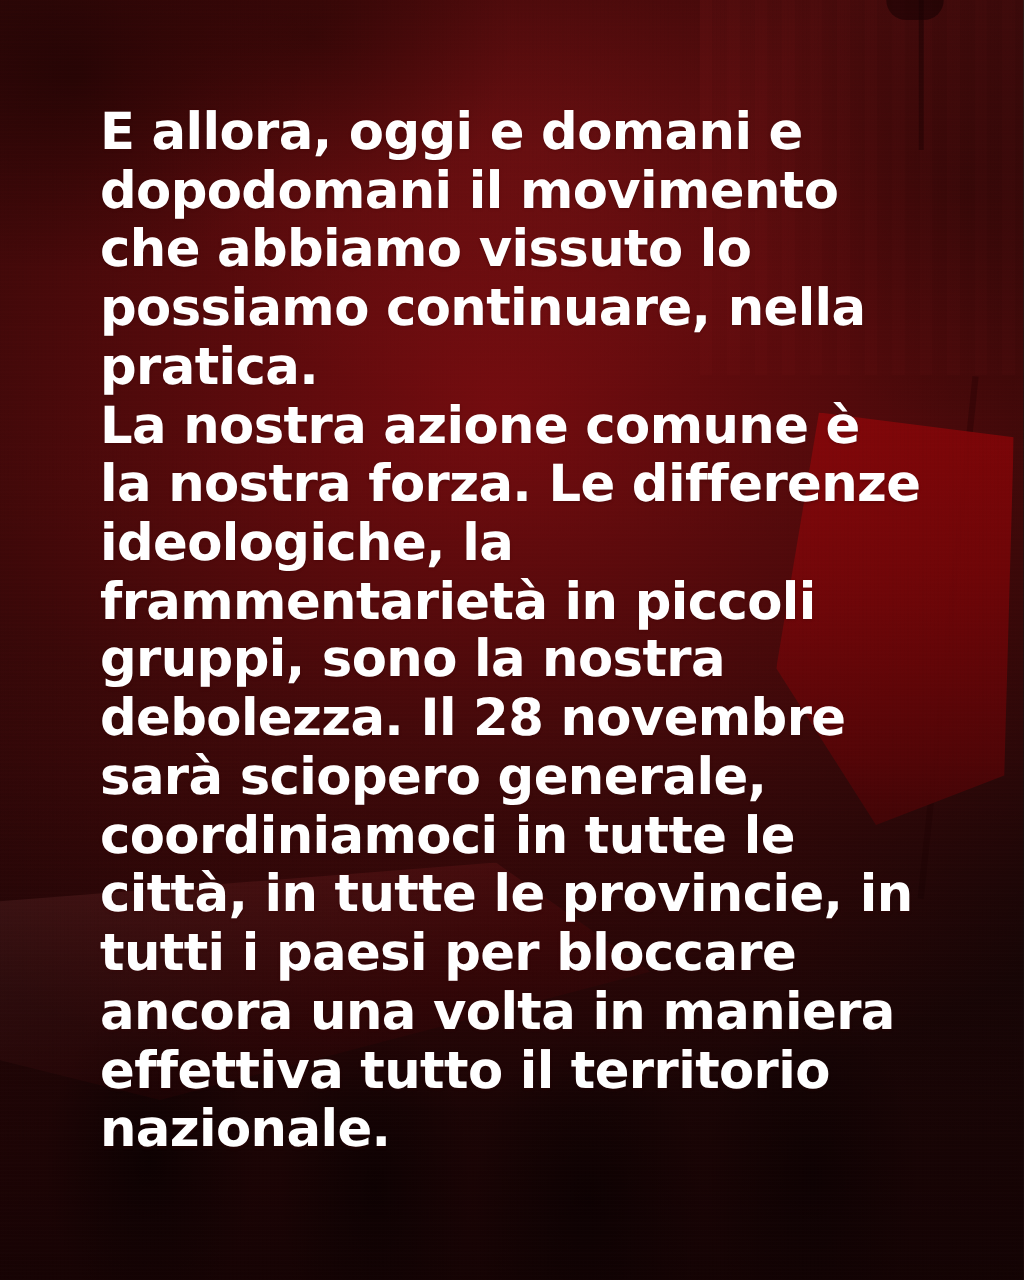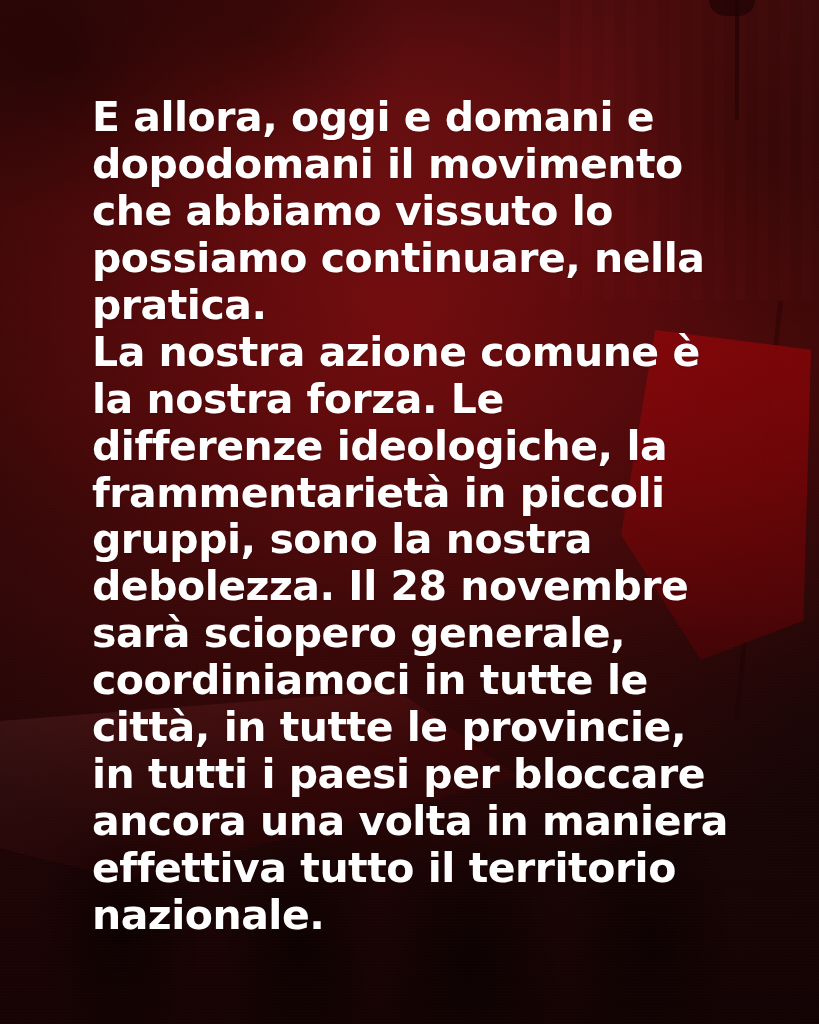--- a/index.html
+++ b/index.html
@@ -127,21 +127,21 @@
 
   
   .text-layer {
     position: absolute;
     left: 0; top: 0;
     width: 819px;
     padding: 82px 72px 0 80px;
     box-sizing: border-box;
   }
   .headline {
-    margin: 12px;
+    margin: 0;
     color: #ffffff;
     font-family: "DejaVu Sans", "Liberation Sans", sans-serif;
     font-weight: 700;
     font-size: 41px;
     line-height: 1.145;
     letter-spacing: -0.012em;
     white-space: pre-line;
     text-shadow: 0 1px 2px rgba(60,0,0,0.35);
   }
 </style>

